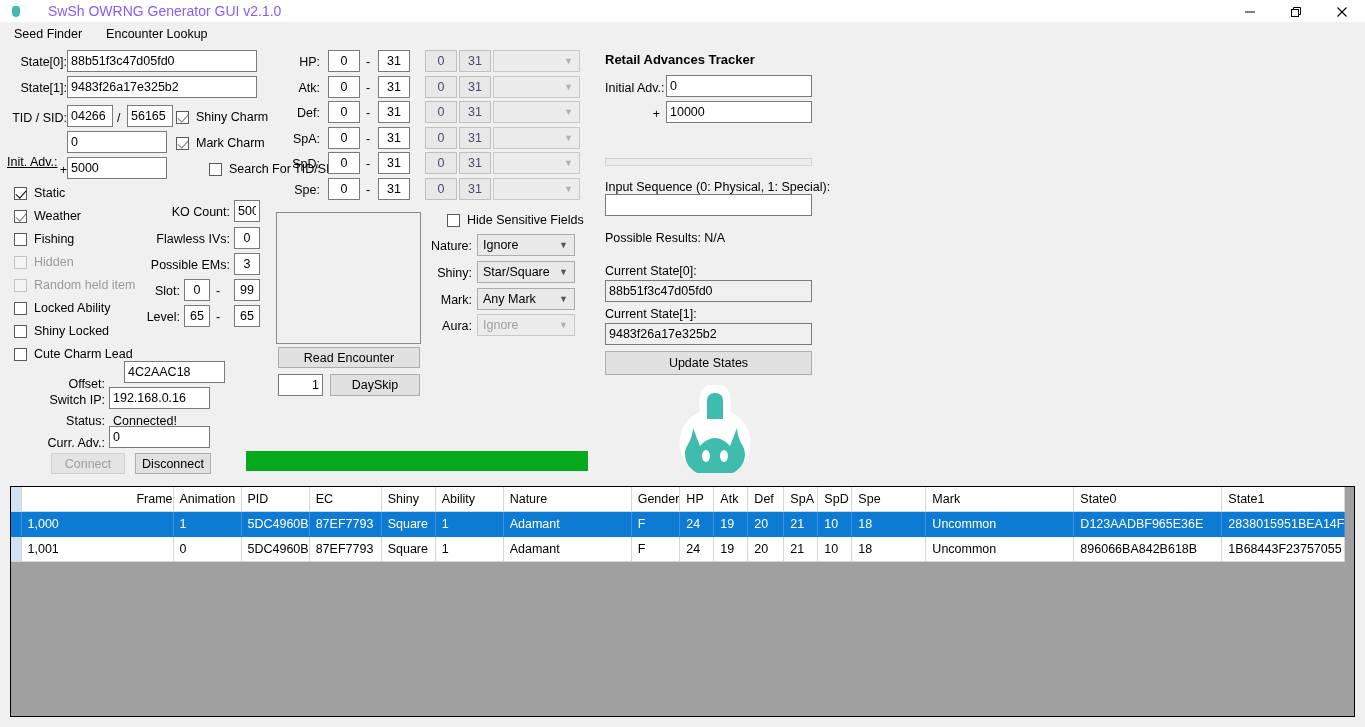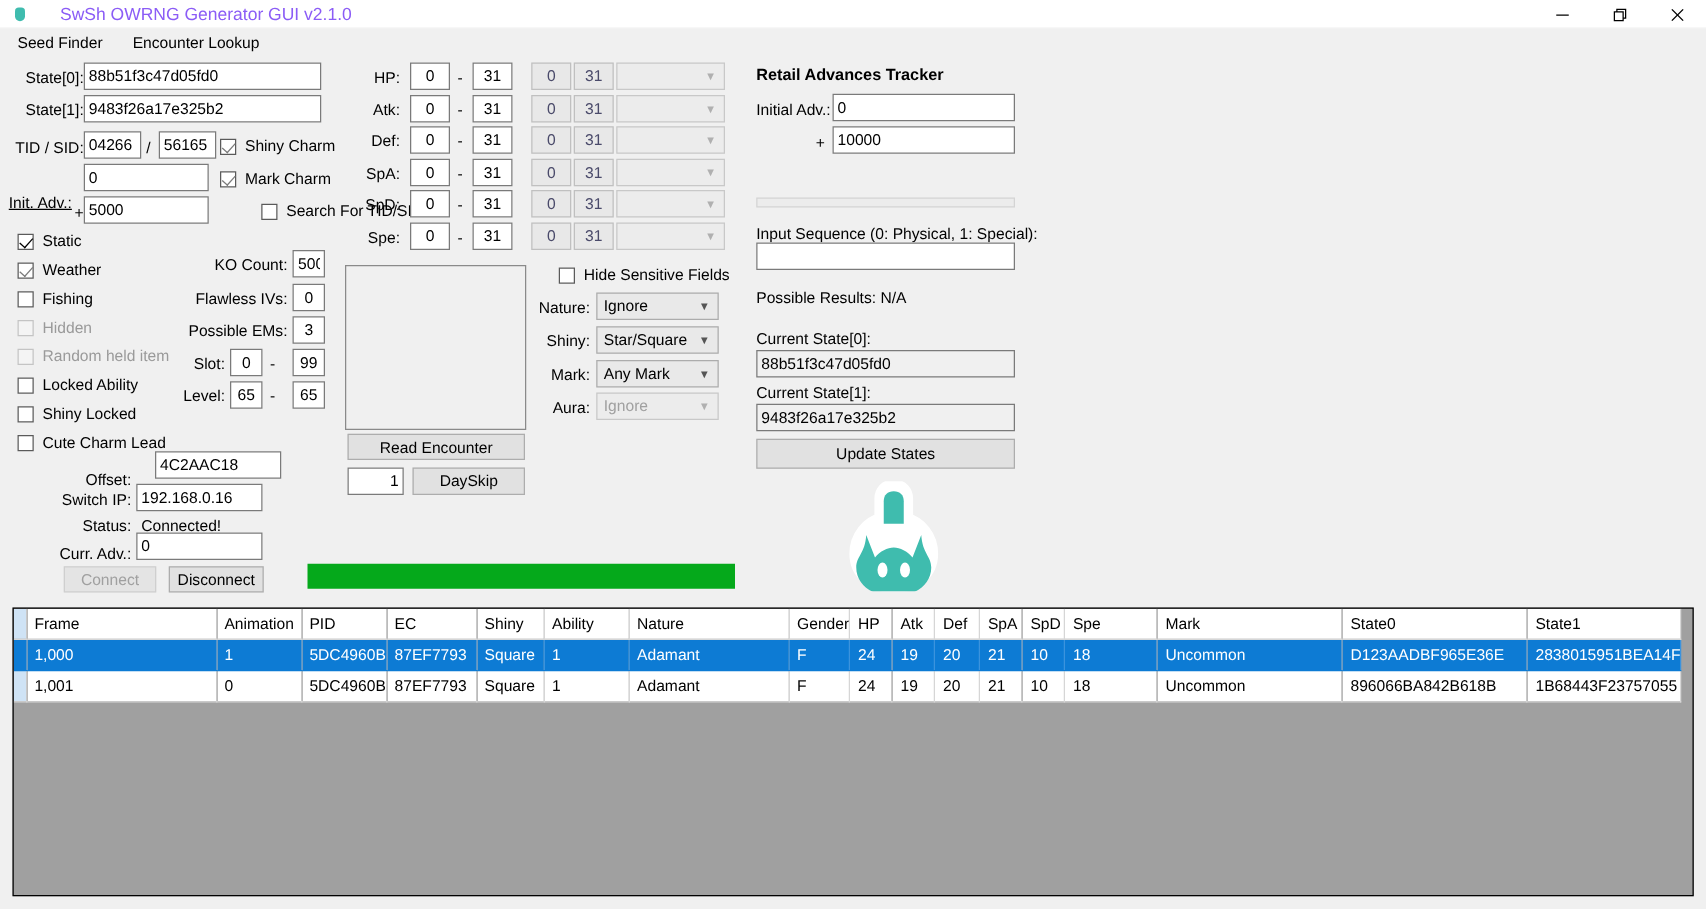--- a/index.html
+++ b/index.html
@@ -377,21 +377,21 @@
         <ellipse cx="48" cy="71" rx="4" ry="6" fill="#ffffff"></ellipse>
       </g>
     </svg>
   </div>
 
   <div class="gridwrap">
     <table class="grid" id="results-table">
       <thead>
           <tr id="results-head">
             <th class="rowhdr" style="width: 10px;"></th>
-            <th style="width: 152px;">Frame</th>
+            <th style="width: 152px; text-align: right;">Frame</th>
             <th style="width: 68px;">Animation</th>
             <th style="width: 58px;">PID</th>
             <th style="width: 72px;">EC</th>
             <th style="width: 54px;">Shiny</th>
             <th style="width: 68px;">Ability</th>
             <th style="width: 128px;">Nature</th>
             <th style="width: 36px;">Gender</th>
             <th style="width: 34px; margin-left: 20px;">HP</th>
             <th style="width: 34px;">Atk</th>
             <th style="width: 36px;">Def</th>

